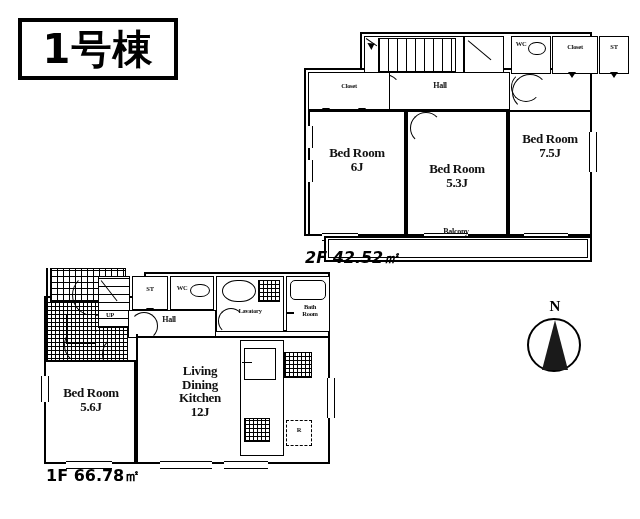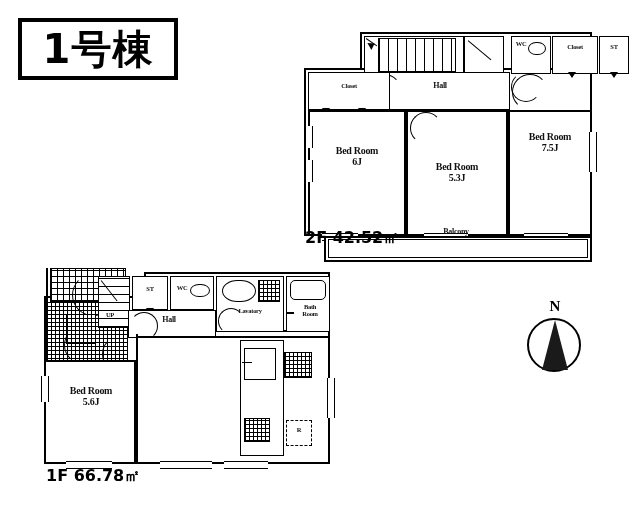--- a/index.html
+++ b/index.html
@@ -60,21 +60,21 @@
     font-family: "Liberation Serif", serif;
     font-weight: bold;
     color: #111;
     text-align: center;
     line-height: 1.05;
     white-space: nowrap;
     letter-spacing: -0.3px;
   }
   .lbl.sm  { font-size: 8px; }
   .lbl.xs  { font-size: 6.5px; }
-  .lbl.rm  { font-size: 10px; }
+  .lbl.rm  { font-size: 13px; }
   .lbl.two { white-space: normal; }
 
   
   .swing {
     position: absolute;
     border: 1.3px solid #000;
     border-radius: 50%;
     background: transparent;
   }
   .swing.tl { border-right-color: transparent; border-bottom-color: transparent; }
@@ -272,21 +272,21 @@
   </div>
   <div class="swing tl" style="left:212px; top:46px; width:34px; height:34px;"></div>
   <div class="win v" style="left:289px; top:104px; width:6px; height:40px;"></div>
   <div class="win" style="left:224px; top:205px; width:44px; height:6px;"></div>
 
   <div class="room" style="left:24px; top:208px; width:268px; height:26px;"></div>
   <div class="room thin" style="left:28px; top:211px; width:260px; height:19px;"></div>
   <div class="lbl sm" style="left:120px; top:200px; width:72px;">Balcony</div>
 </div>
 
-<div class="area-cap" style="left:305px; top:228px;">2F 42.52㎡</div>
+<div class="area-cap" style="left:305px; top:248px;font-style:italic;">2F 42.52㎡</div>
 
 <div class="plan" id="plan-1f" style="left:44px; top:268px; width:290px; height:200px;">
 
   <div class="room" style="left:0px; top:28px; width:286px; height:168px;"></div>
 
   <div class="room" style="left:100px; top:4px; width:186px; height:60px;"></div>
 
   <div class="hatch" style="left:6px; top:0px; width:76px; height:34px;"></div>
   <div class="hatch fine" style="left:2px; top:34px; width:82px; height:62px;"></div>
   <div class="swing bl" style="left:28px; top:6px; width:40px; height:40px;"></div>
@@ -331,20 +331,26 @@
 
   <div class="room" style="left:0px; top:92px; width:92px; height:104px;"></div>
   <div class="lbl rm two" style="left:6px; top:118px; width:82px;">
     <span>Bed Room</span><br>
     <span>5.6J</span>
   </div>
   <div class="win v" style="left:-3px; top:108px; width:6px; height:26px;"></div>
   <div class="win" style="left:22px; top:193px; width:46px; height:6px;"></div>
 
   <div class="room" style="left:92px; top:68px; width:194px; height:128px;"></div>
+  <div class="lbl rm two" style="left:118px; top:96px; width:76px;">
+    <span>Living</span><br>
+    <span>Dining</span><br>
+    <span>Kitchen</span><br>
+    <span>12J</span>
+  </div>
 
   <div class="room thin" style="left:196px; top:72px; width:44px; height:116px;"></div>
   <div class="fixture" style="left:200px; top:80px; width:32px; height:32px;"></div>
   <div class="wall" style="left:198px; top:94px; width:10px; height:1.4px;"></div>
   <div class="fixture grid4" style="left:200px; top:150px; width:26px; height:24px;"></div>
   <div class="fixture grid4" style="left:240px; top:84px; width:28px; height:26px;"></div>
 
   <div class="dashbox" style="left:242px; top:152px; width:26px; height:26px;"></div>
   <div class="lbl xs" style="left:243px; top:159px; width:24px;">R</div>
 

